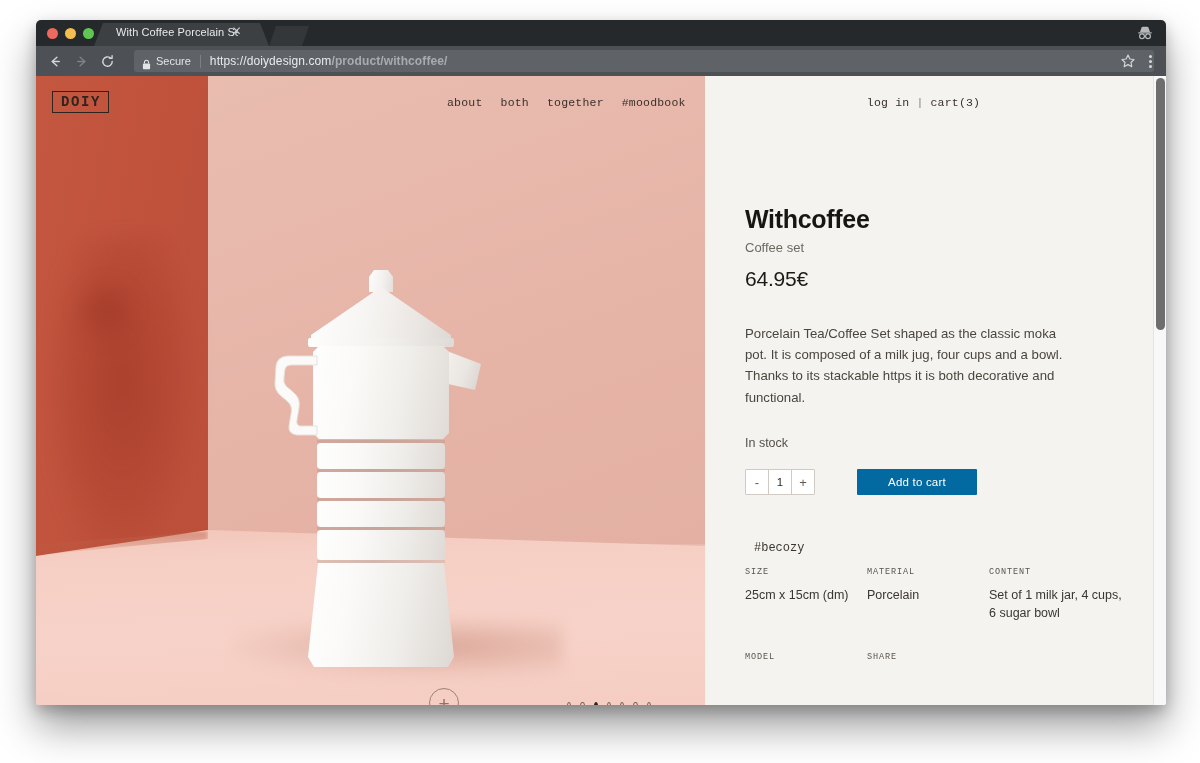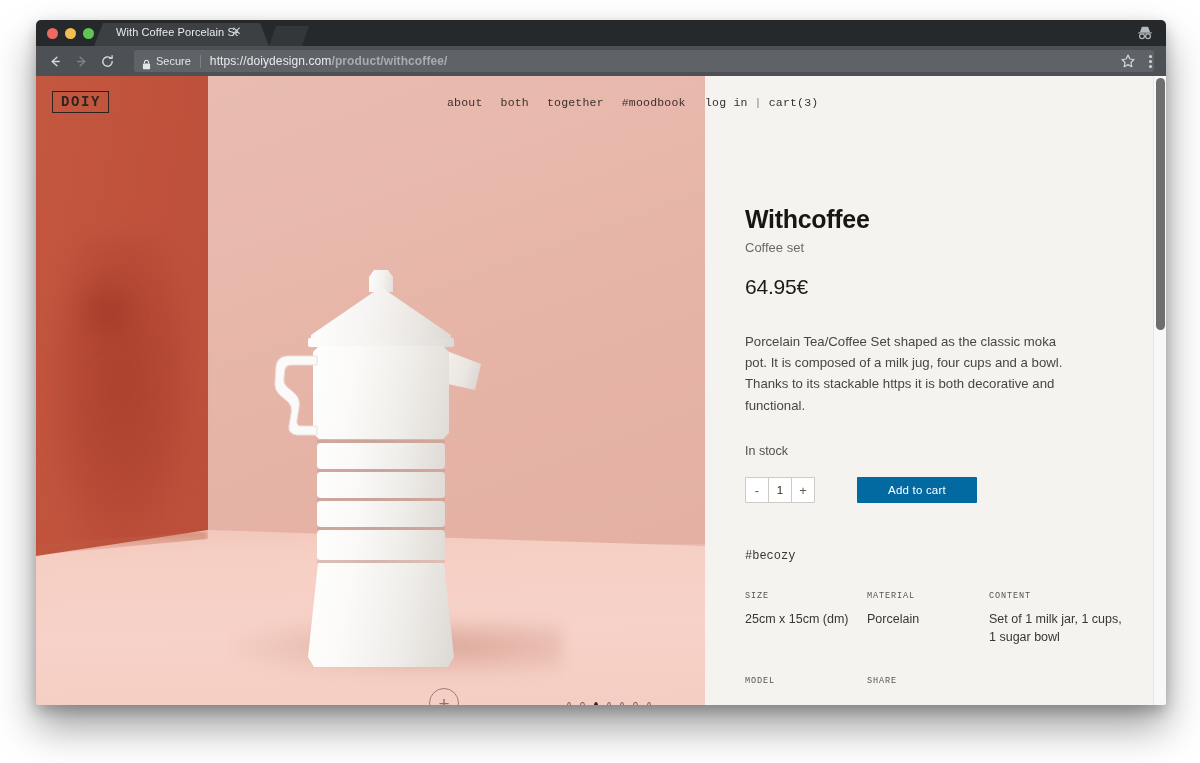--- a/index.html
+++ b/index.html
@@ -229,36 +229,36 @@
 
   
   .panel {
     position:relative;
     width: 461px;
     background: #f5f3ef;
     overflow: hidden;
   }
   .panel-header {
     position:absolute; left:0; top:0; width:461px; height:52px;
-    display:flex; align-items:center; justify-content:flex-start;
+    display:flex; align-items:center; justify-content:center;
     padding-right: 24px;
     font-family:"Liberation Mono", monospace;
     font-size:11.5px; color:#3b312c; letter-spacing:.2px;
   }
   .panel-header .sep { margin: 0 7px; color:#8a8179; }
   .panel-header a { color:#3b312c; text-decoration:none; }
 
   .panel-body { position:absolute; left:40px; top:130px; width:380px; }
 
   .product-title {
     font-size:25px; font-weight:700; color:#181512; letter-spacing:-.3px;
     line-height:1.1;
   }
   .product-sub { font-size:13px; color:#6d6962; margin-top:6px; }
-  .product-price { font-size:21px; color:#1d1a16; margin-top:20px; letter-spacing:-.2px; }
+  .product-price { font-size:21px; color:#1d1a16; margin-top:12px; letter-spacing:-.2px; }
   .product-desc {
     margin-top:32px; font-size:13.2px; line-height:1.62; color:#4a453f;
     width: 336px;
   }
   .stock { margin-top:28px; font-size:12.5px; color:#55504a; }
 
   .buy-row { margin-top:19px; display:flex; align-items:center; }
   .qty {
     display:flex; border:1px solid #cfcac3; background:#fff; height:26px; border-radius:1px;
   }
@@ -269,23 +269,23 @@
   .qty .val { width:24px; border-left:1px solid #cfcac3; border-right:1px solid #cfcac3; font-size:11.5px; color:#2c2924; }
   .add-cart {
     margin-left:42px;
     width:120px; height:26px;
     background:#0369a1; color:#fff;
     font-size:11.5px; letter-spacing:.2px;
     display:flex; align-items:center; justify-content:center;
     border:none; border-radius:1px; cursor:pointer;
   }
 
-  .hashtag { margin-top:46px; font-family:"Liberation Mono", monospace; font-size:12px; color:#3a352f; }
-
-  .specs { margin-top:28px; display:flex; }
+  .hashtag { margin-top:46px; font-family:"Liberation Mono", monospace; font-size:12px; color:#3a352f;margin-left:9px; }
+
+  .specs { margin-top:12px; display:flex; }
   .spec { width: 122px; }
   .spec:nth-child(3) { width:136px; }
   .spec-label {
     font-family:"Liberation Mono", monospace;
     font-size:8.5px; letter-spacing:.9px; color:#5a544d; text-transform:uppercase;
   }
   .spec-value { margin-top:9px; font-size:12.5px; line-height:1.45; color:#3a3631; }
 
   .lower { margin-top:30px; display:flex; }
   .model-block { width: 122px; }
@@ -460,21 +460,21 @@
           <div class="spec">
             <div class="spec-label">SIZE</div>
             <div class="spec-value">25cm x 15cm (dm)</div>
           </div>
           <div class="spec">
             <div class="spec-label">MATERIAL</div>
             <div class="spec-value">Porcelain</div>
           </div>
           <div class="spec">
             <div class="spec-label">CONTENT</div>
-            <div class="spec-value">Set of 1 milk jar, 1 cups, 1 sugar bowl</div>
+            <div class="spec-value">Set of 1 milk jar, 4 cups, 6 sugar bowl</div>
           </div>
         </div>
 
         <div class="lower">
           <div class="model-block">
             <div class="spec-label">MODEL</div>
 
           </div>
           <div class="share-block">
             <div class="spec-label">SHARE</div>

